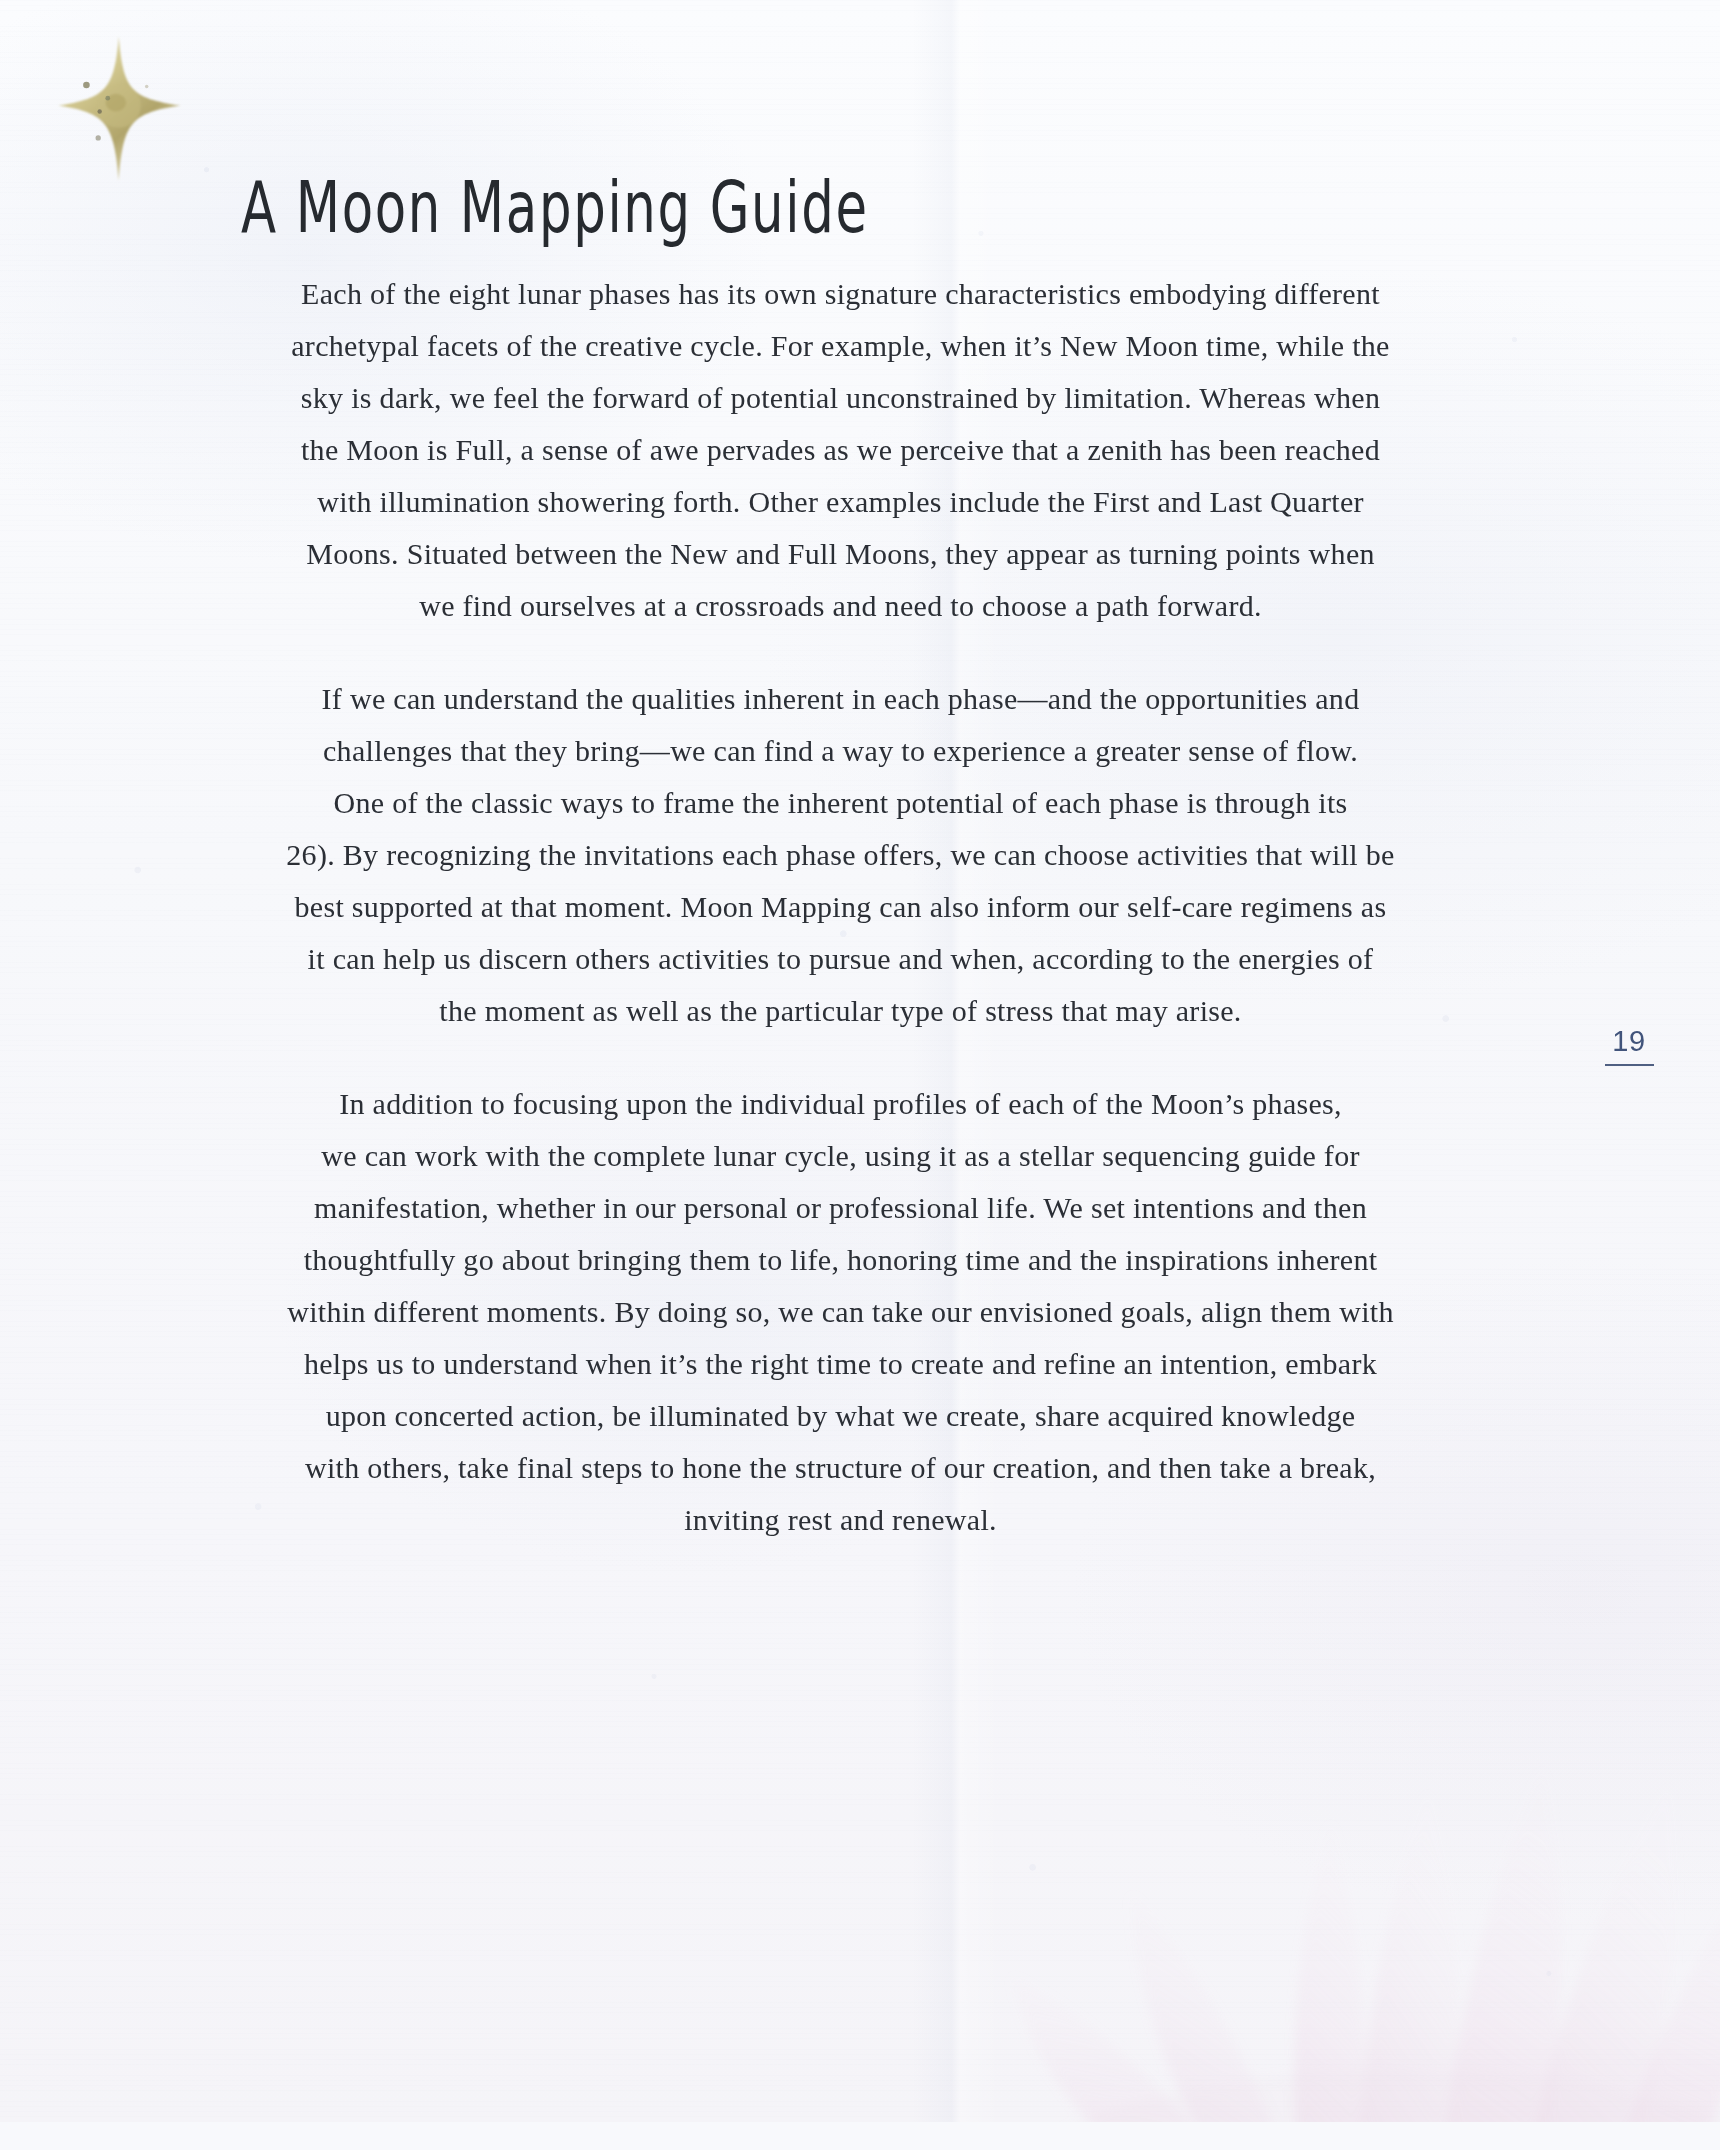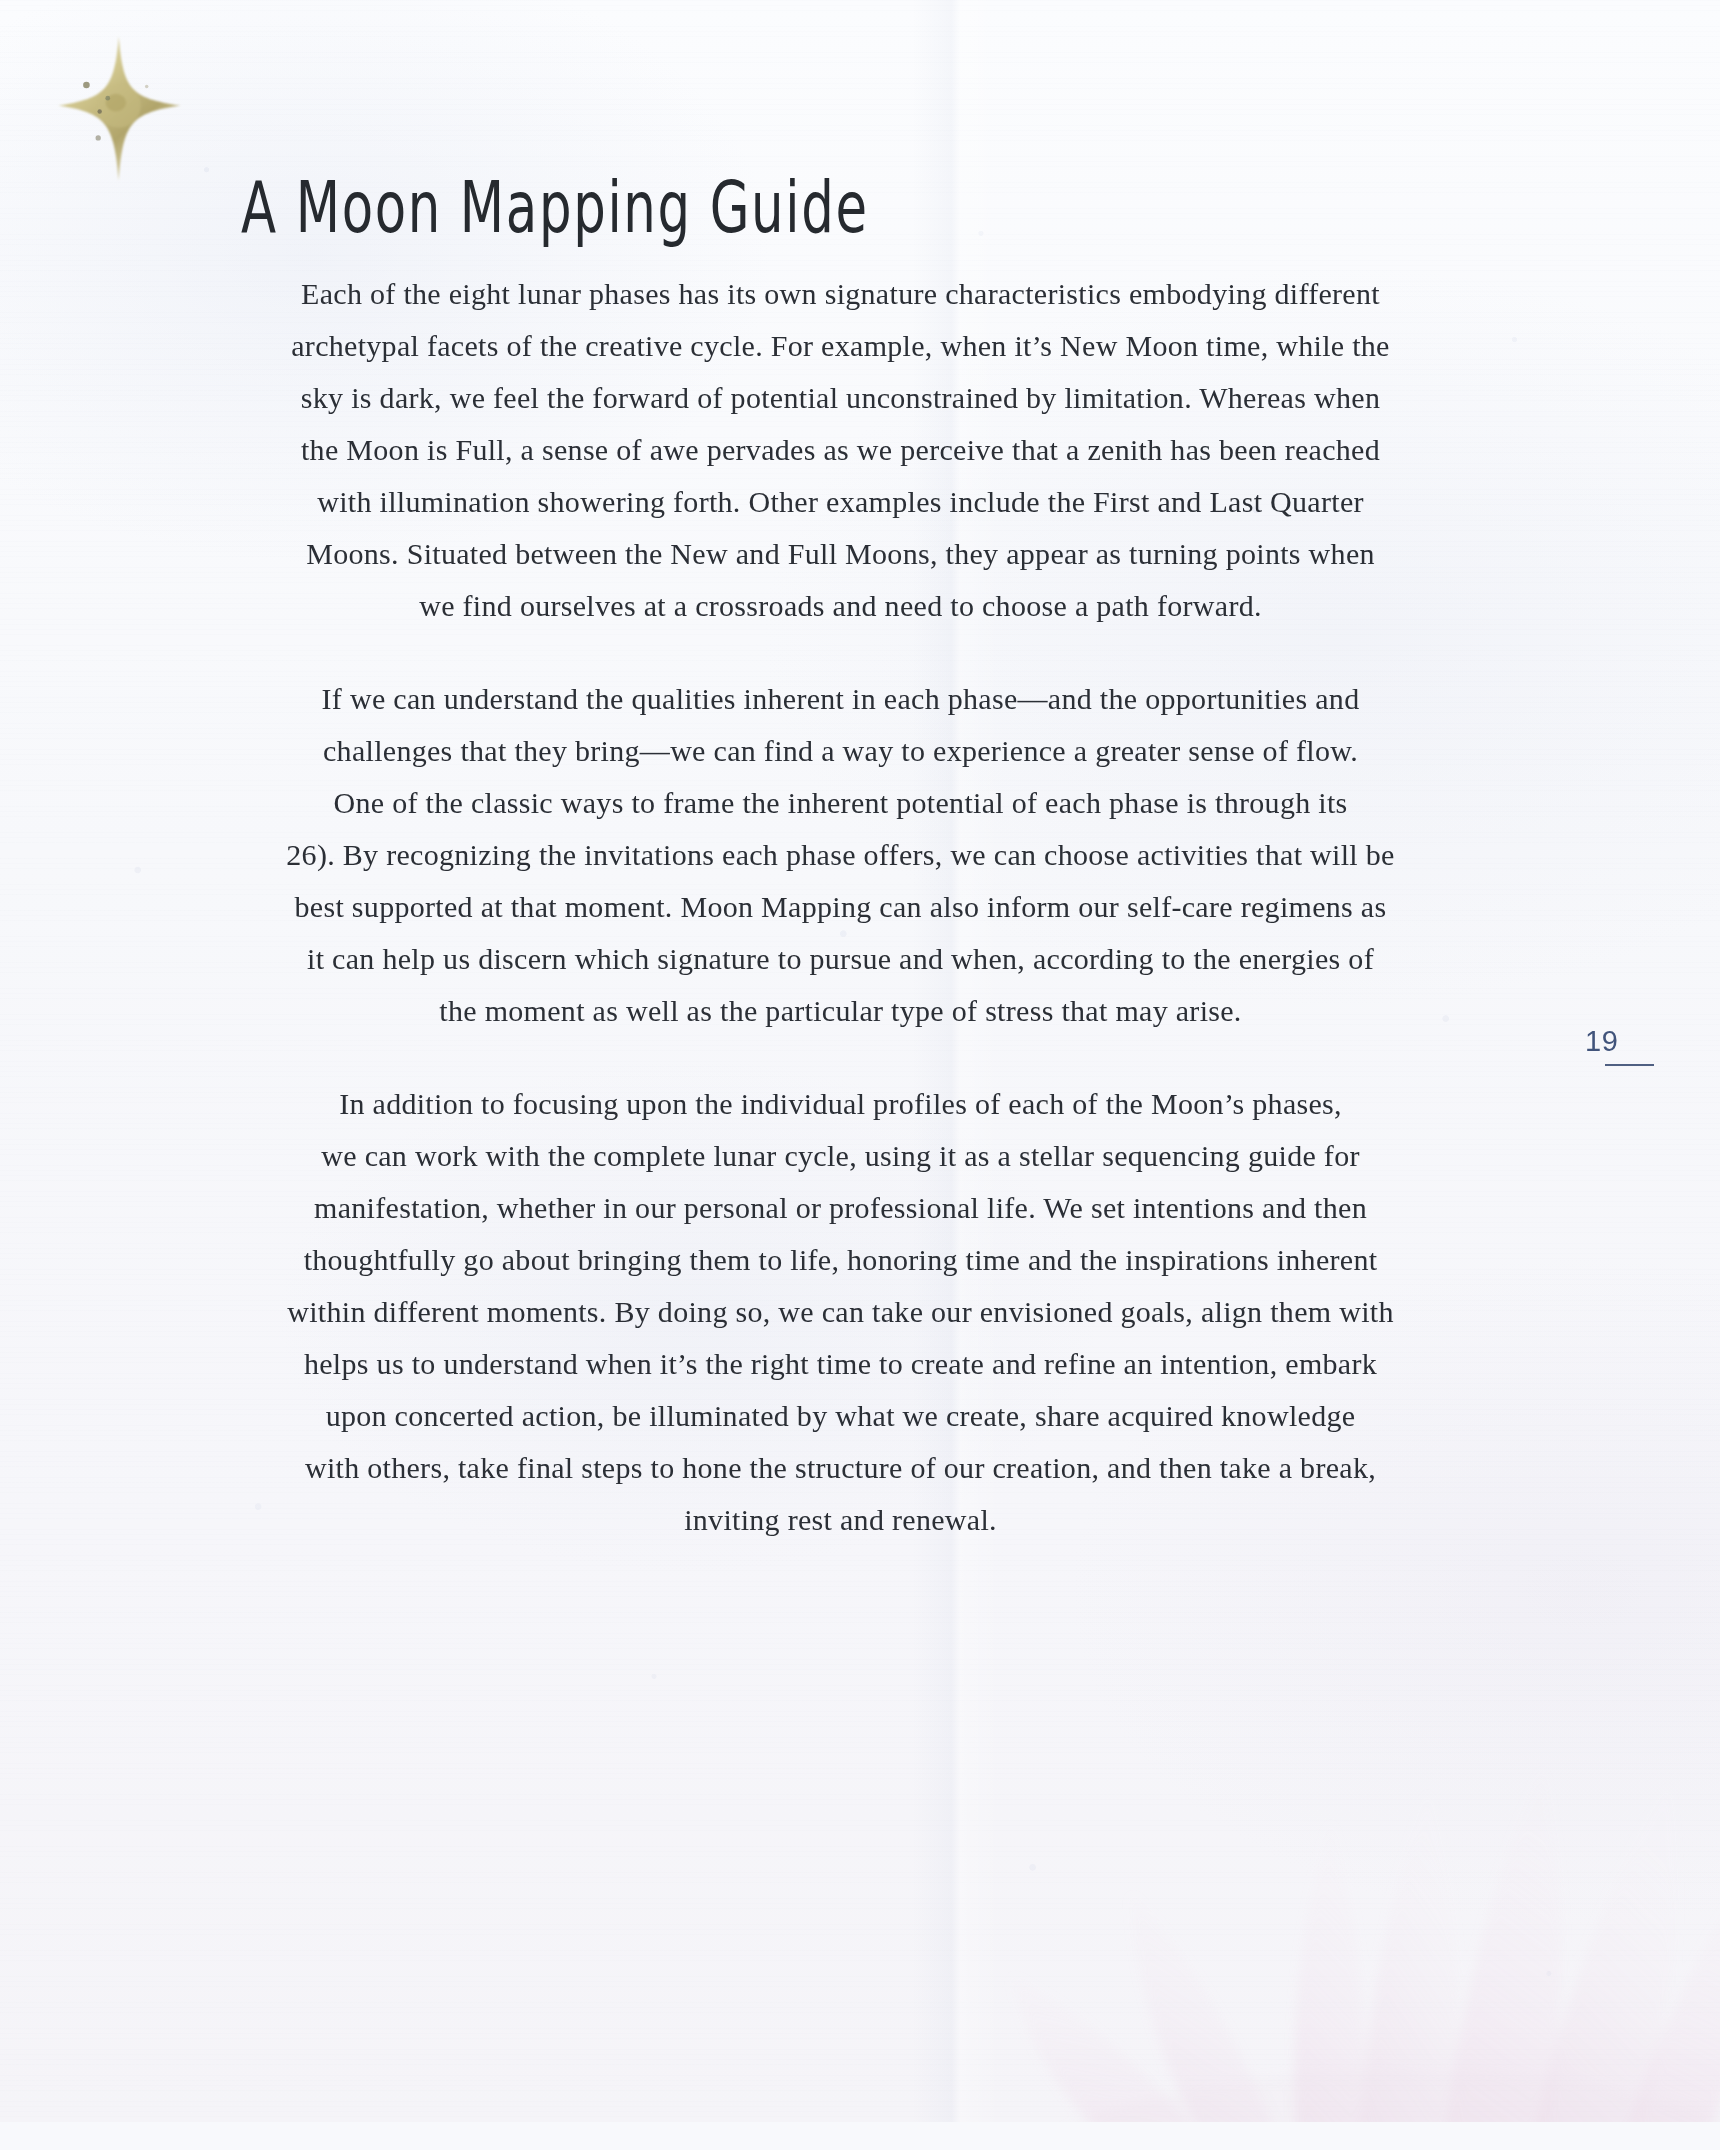--- a/index.html
+++ b/index.html
@@ -136,20 +136,21 @@
   }
   .body-para:last-child { margin-bottom: 0; }
   .body-para .ln { display: block; white-space: nowrap; }
 
   
   #folio {
     position: absolute;
     left: 1585px;
     top: 1027px;
     width: 88px;
+    text-align: center;
   }
   #folio-number {
     font-family: "Liberation Sans", sans-serif;
     font-weight: 400;
     font-size: 29px;
     color: #41547b;
     letter-spacing: 0.7px;
     line-height: 1;
   }
   #folio-rule {
@@ -248,21 +249,21 @@
         <span class="ln">with illumination showering forth. Other examples include the First and Last Quarter</span>
         <span class="ln">Moons. Situated between the New and Full Moons, they appear as turning points when</span>
         <span class="ln">we find ourselves at a crossroads and need to choose a path forward.</span>
       </p>
     <p class="body-para">
         <span class="ln">If we can understand the qualities inherent in each phase—and the opportunities and</span>
         <span class="ln">challenges that they bring—we can find a way to experience a greater sense of flow.</span>
         <span class="ln">One of the classic ways to frame the inherent potential of each phase is through its</span>
         <span class="ln">26). By recognizing the invitations each phase offers, we can choose activities that will be</span>
         <span class="ln">best supported at that moment. Moon Mapping can also inform our self-care regimens as</span>
-        <span class="ln">it can help us discern which signature to pursue and when, according to the energies of</span>
+        <span class="ln">it can help us discern others activities to pursue and when, according to the energies of</span>
         <span class="ln">the moment as well as the particular type of stress that may arise.</span>
       </p>
     <p class="body-para">
         <span class="ln">In addition to focusing upon the individual profiles of each of the Moon’s phases,</span>
         <span class="ln">we can work with the complete lunar cycle, using it as a stellar sequencing guide for</span>
         <span class="ln">manifestation, whether in our personal or professional life. We set intentions and then</span>
         <span class="ln">thoughtfully go about bringing them to life, honoring time and the inspirations inherent</span>
         <span class="ln">within different moments. By doing so, we can take our envisioned goals, align them with</span>
         <span class="ln">helps us to understand when it’s the right time to create and refine an intention, embark</span>
         <span class="ln">upon concerted action, be illuminated by what we create, share acquired knowledge</span>

